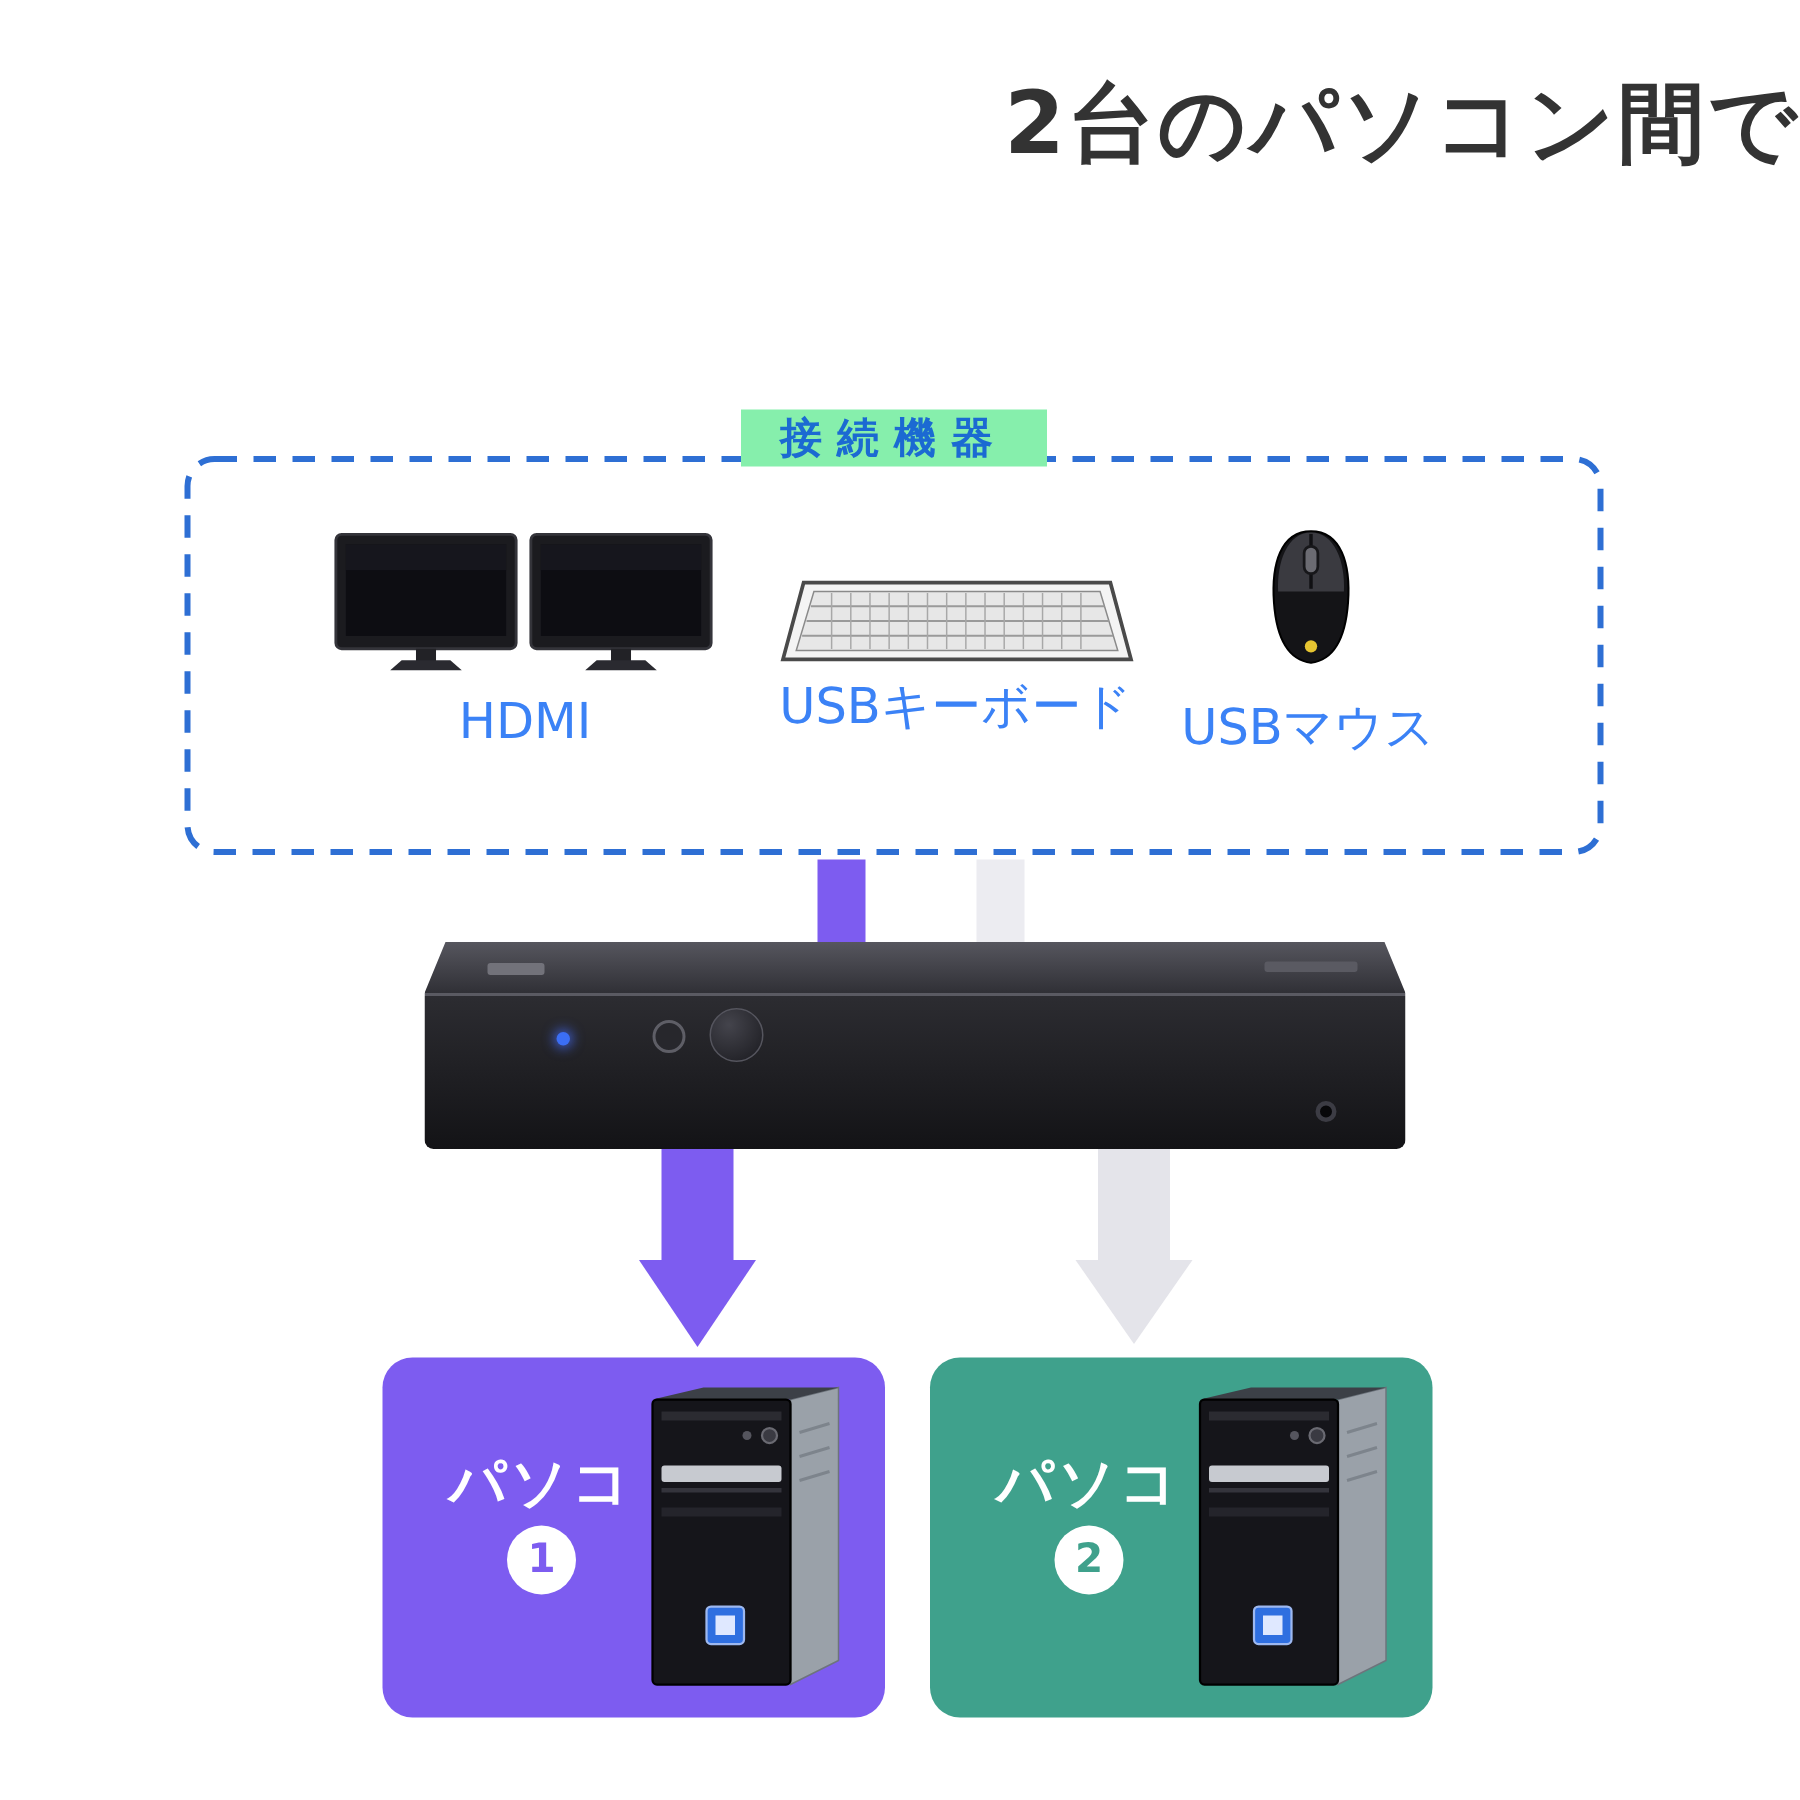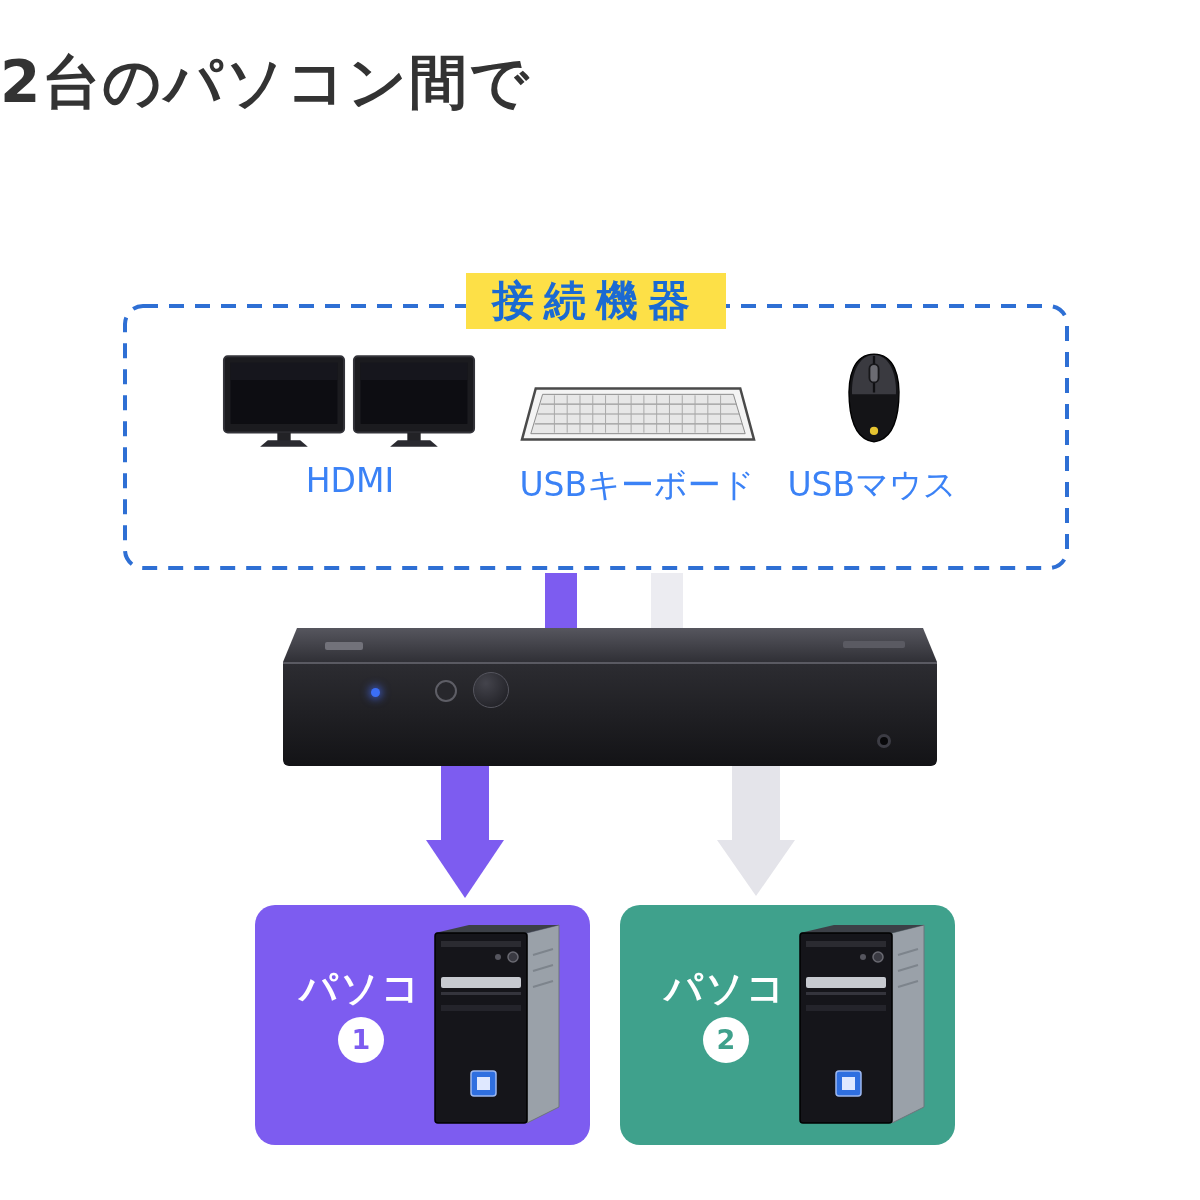--- a/index.html
+++ b/index.html
@@ -1,40 +1,40 @@
 <!DOCTYPE html>
 <html><head>
 <meta charset="utf-8">
 <style>
   * { margin:0; padding:0; box-sizing:border-box; }
   html,body { background:#fff; }
   body { font-family:"DejaVu Sans","Liberation Sans",sans-serif; }
   .canvas { position:relative; width:1200px; height:1200px; background:#fff; overflow:hidden; }
 
   
-  .title { position:absolute; top:44px; left:0; width:100%; text-align:left;
+  .title { position:absolute; top:44px; left:0; width:100%; text-align:right;
            font-size:58px; font-weight:700; color:#333; line-height:1.34; letter-spacing:2px; }
 
   
   .dashed-box { position:absolute; left:122px; top:303px; width:948px; height:268px; }
   .dashed-box svg.frame { position:absolute; left:0; top:0; }
   .box-label { position:absolute; top:-30px; left:50%; transform:translateX(-50%);
-               background:#fde047; padding:0 26px; font-size:42px; font-weight:700;
+               background:#86efac; padding:0 26px; font-size:28px; font-weight:700;
                color:#1b6ad2; letter-spacing:10px; white-space:nowrap; }
 
   .icon { position:absolute; }
   .display-1 { left:222px; top:352px; }
   .display-2 { left:352px; top:352px; }
   .keyboard  { left:520px; top:386px; }
   .mouse     { left:842px; top:350px; }
 
   .periph-label { position:absolute; text-align:center; color:#3b82f6; font-weight:500;
                   font-size:33px; line-height:1.3; }
   .display-label  { left:206px; top:460px; width:288px; }
-  .keyboard-label { left:509px; top:464px; width:256px; }
+  .keyboard-label { left:509px; top:450px; width:256px; }
   .mouse-label    { left:772px; top:464px; width:200px; }
 
   
   .conn { position:absolute; width:32px; height:60px; }
   .conn-purple { left:545px; top:573px; background:#7d5cf0; }
   .conn-gray   { left:651px; top:573px; background:#ececf1; }
 
   
   .device { position:absolute; left:283px; top:628px; width:654px; height:138px; z-index:2; }
   .device .top-face { position:absolute; left:0; top:0; width:654px; height:34px;

